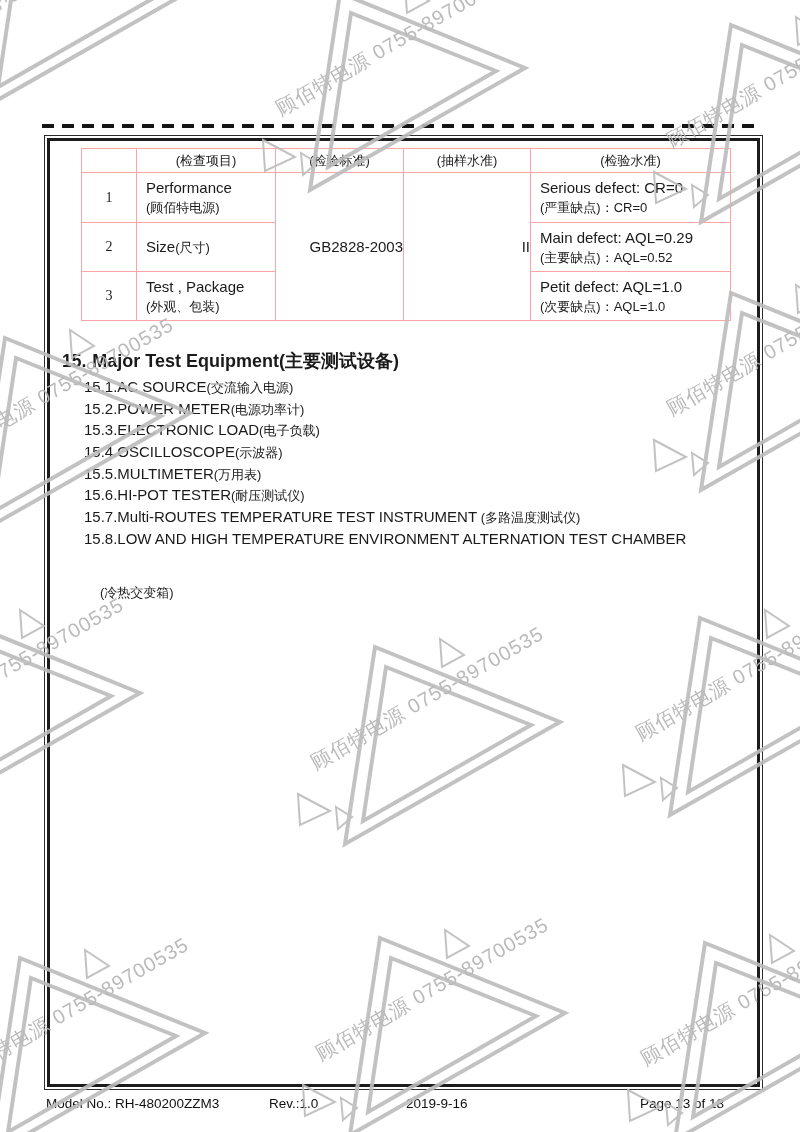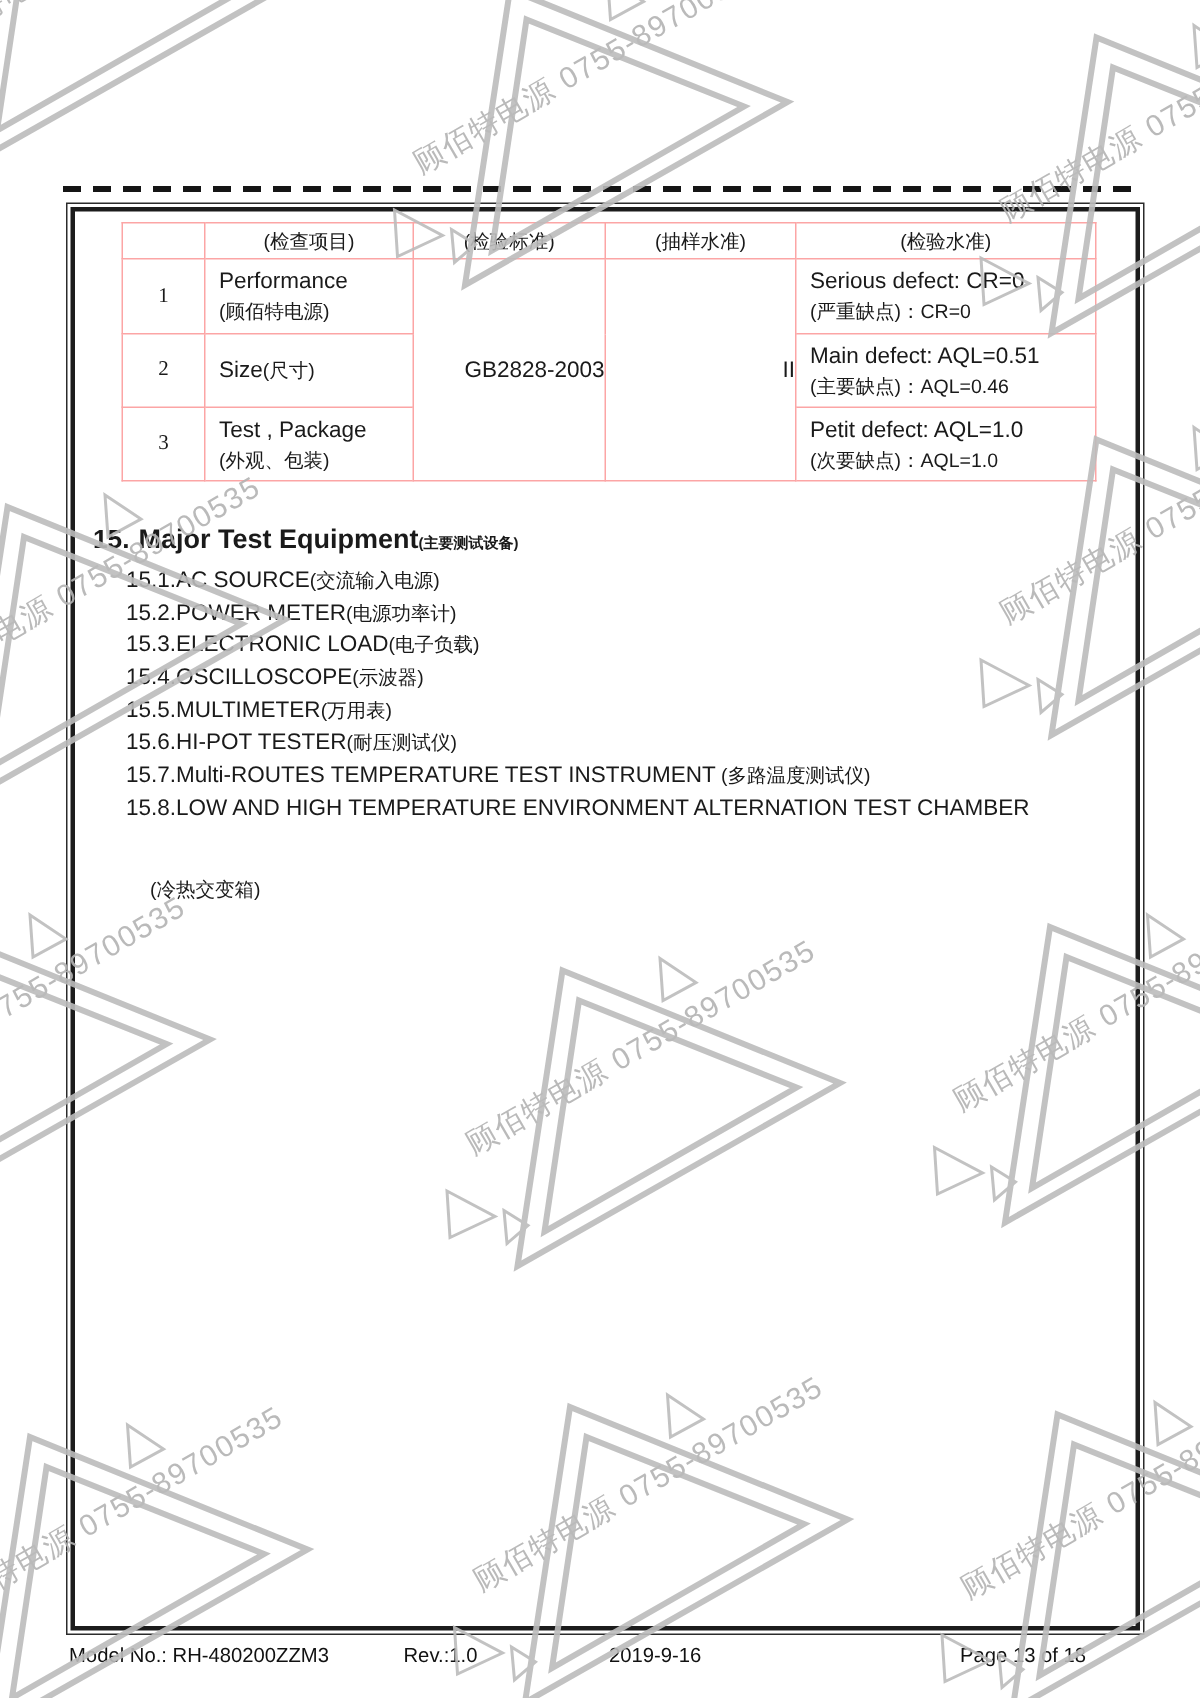--- a/index.html
+++ b/index.html
@@ -67,21 +67,21 @@
   .cn{ display:block; font-size:13px; line-height:19px; }
   .en-inline{ font-size:15px; }
   .cn-inline{ font-size:13px; }
   
   .section-heading{
     position:absolute; left:62px; top:349px; z-index:2;
     font-weight:bold; white-space:nowrap;
   }
   .section-heading .h-num{ font-size:17.5px; }
   .section-heading .h-en{ font-size:18px; margin-left:6px; }
-  .section-heading .h-cn{ font-size:10px; }
+  .section-heading .h-cn{ font-size:18px; }
   .equip-list{
     position:absolute; left:84px; top:378px; z-index:2;
   }
   .equip-item{ height:21.7px; white-space:nowrap; }
   .li-en{ font-size:15px; }
   .li-cn{ font-size:13px; }
   .item-note{
     margin-left:16px; height:21.7px;
     font-size:13px; white-space:nowrap;margin-top:32px;
   }
@@ -265,22 +265,22 @@
       <span class="en">Serious defect: CR=0</span>
       <span class="cn">(严重缺点)：CR=0</span>
     </td>
   </tr>
   <tr class="r2">
     <td class="num-cell">2</td>
     <td class="item-cell">
       <span class="en-inline">Size</span><span class="cn-inline">(尺寸)</span>
     </td>
     <td class="lvl-cell">
-      <span class="en">Main defect: AQL=0.51</span>
-      <span class="cn">(主要缺点)：AQL=0.46</span>
+      <span class="en">Main defect: AQL=0.29</span>
+      <span class="cn">(主要缺点)：AQL=0.52</span>
     </td>
   </tr>
   <tr class="r3">
     <td class="num-cell">3</td>
     <td class="item-cell">
       <span class="en">Test , Package</span>
       <span class="cn">(外观、包装)</span>
     </td>
     <td class="lvl-cell">
       <span class="en">Petit defect: AQL=1.0</span>

